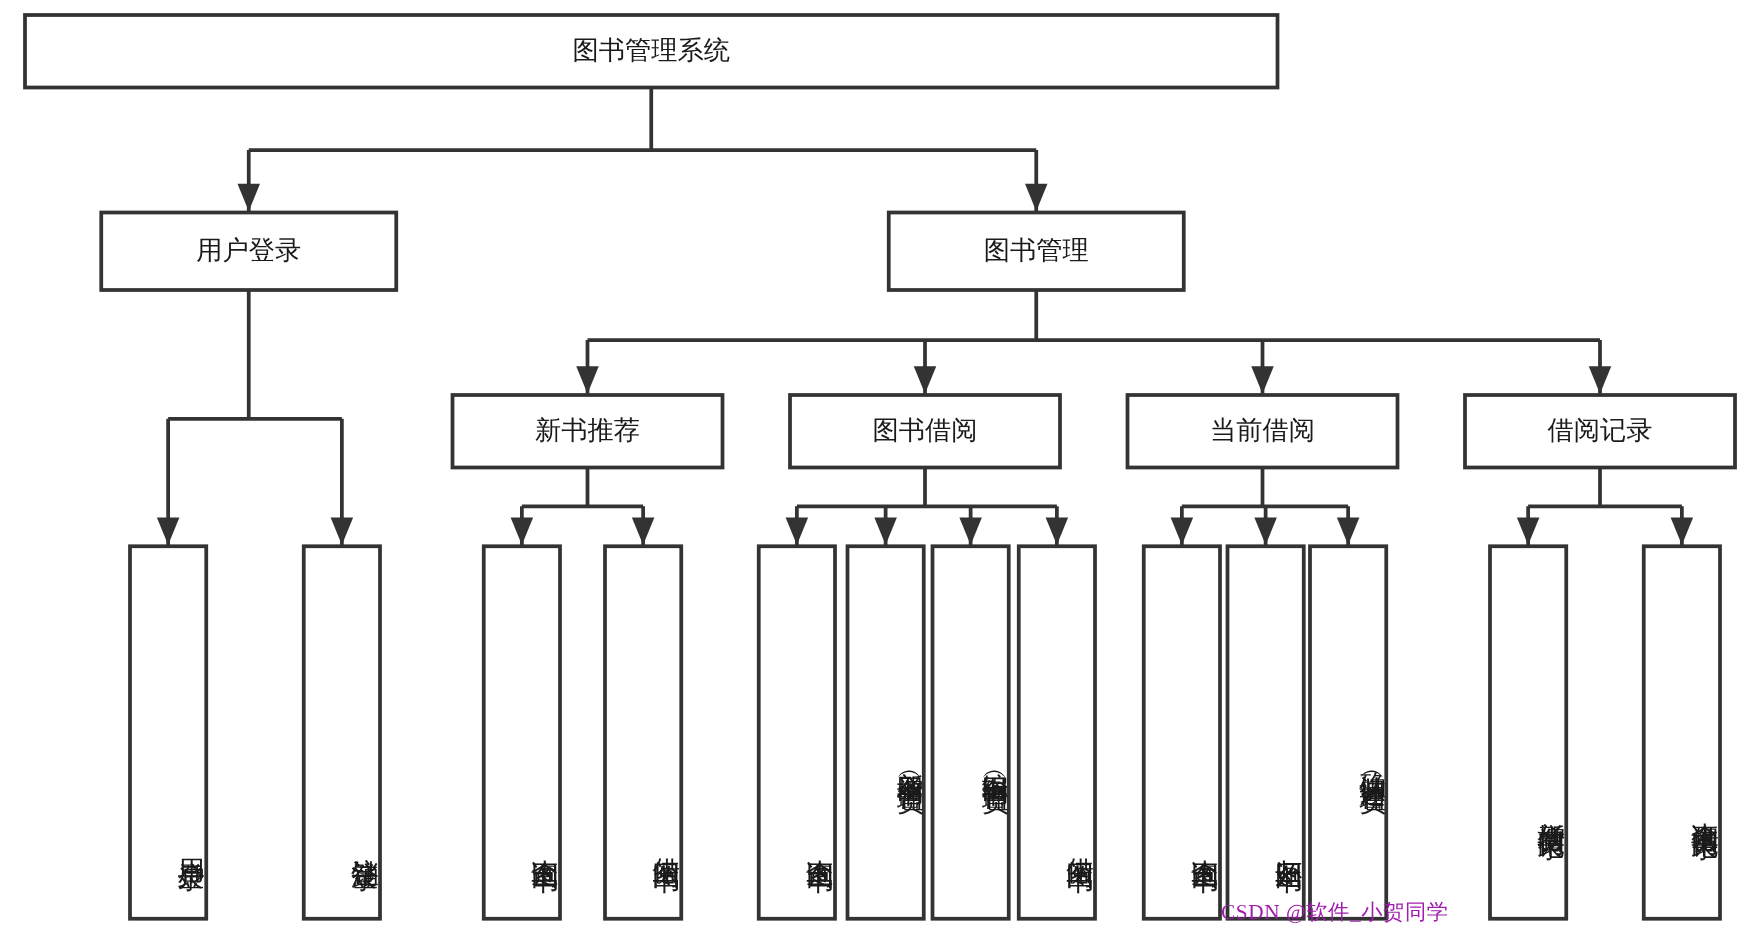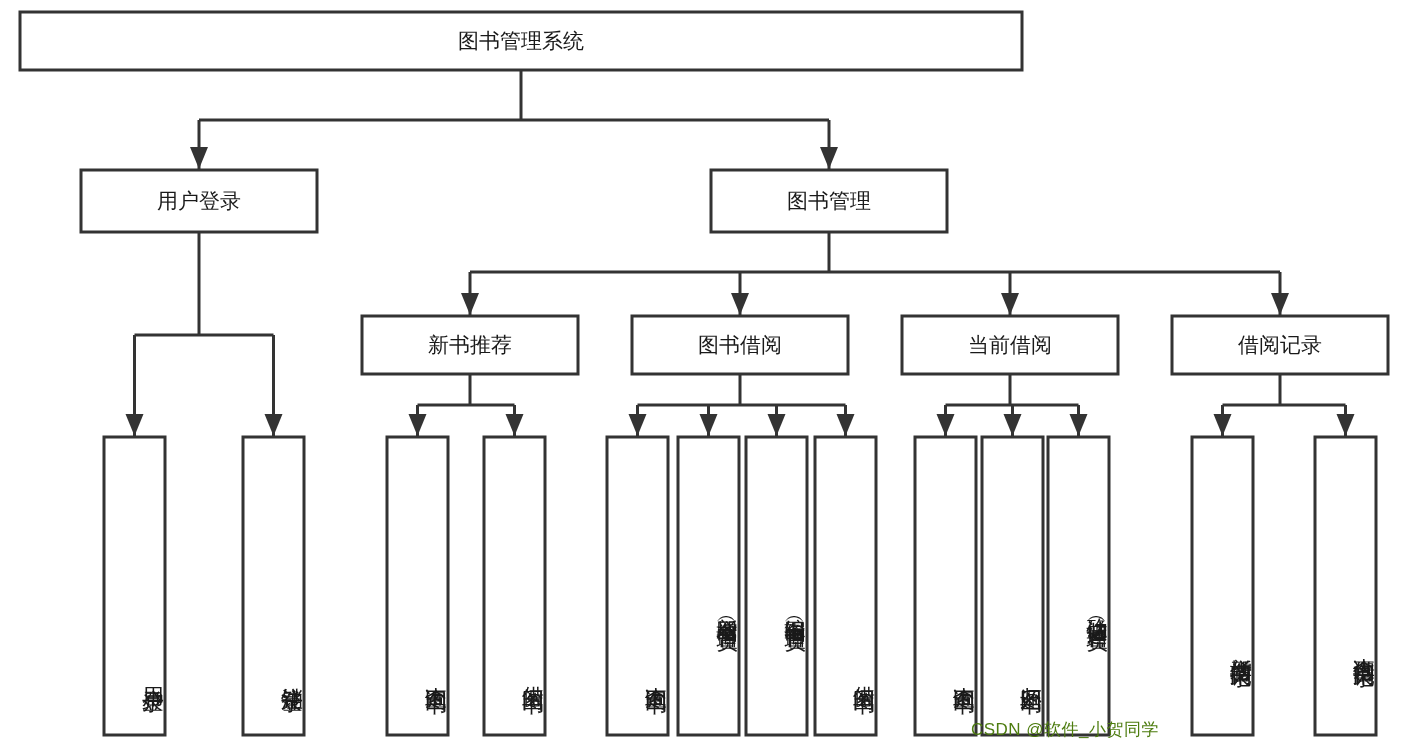--- a/index.html
+++ b/index.html
@@ -59,23 +59,23 @@
     white-space: nowrap;
     display: flex;
     align-items: flex-start;
     justify-content: center;
     pointer-events: none;
   }
   .watermark {
     position: absolute;
     right: 12px;
     bottom: 6px;
-    font-family: Liberation Sans, sans-serif;
+    font-family: Liberation Serif, serif;
     font-size: 17px;
-    color: #4d7c0f;
+    color: #a21caf;
     letter-spacing: 0.5px;
     white-space: nowrap;
     text-align: right;
   }
 </style>
 </head>
 <body>
 
 <div id="diagram-root">
 

